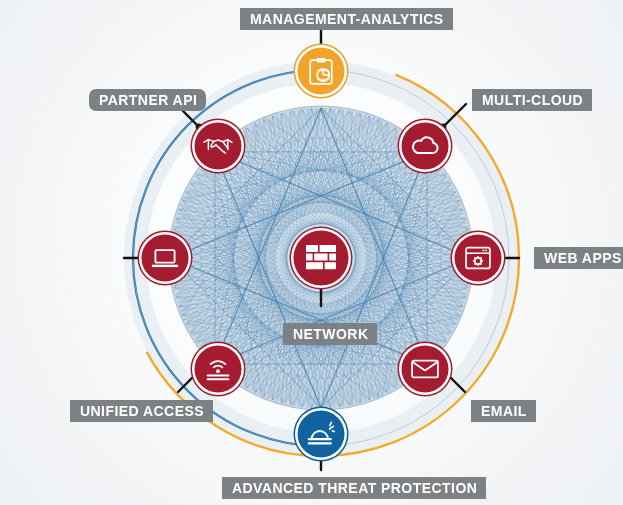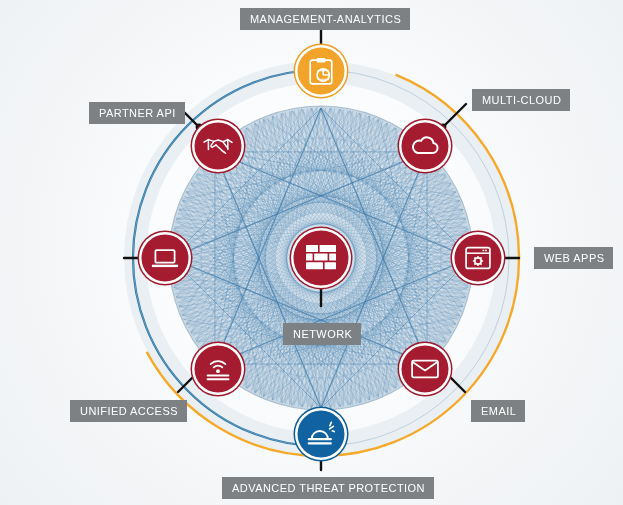--- a/index.html
+++ b/index.html
@@ -25,23 +25,23 @@
     -webkit-mask-image:radial-gradient(circle at 50% 48%, rgba(0,0,0,.15) 0%, rgba(0,0,0,.5) 45%, rgba(0,0,0,.95) 78%, rgba(0,0,0,1) 100%);
             mask-image:radial-gradient(circle at 50% 48%, rgba(0,0,0,.15) 0%, rgba(0,0,0,.5) 45%, rgba(0,0,0,.95) 78%, rgba(0,0,0,1) 100%);
   }
   svg.layer{position:absolute;left:0;top:0;width:623px;height:505px;}
 
   
   .chip{
     position:absolute;
     background:#7e8184;
     color:#ffffff;
-    font-size:11px;
+    font-size:14px;
     letter-spacing:.45px;
-    font-weight:400;
+    font-weight:700;
     padding:5px 9px 5px 10px;
     white-space:nowrap;
     line-height:12px;
     box-shadow:0 0 0 0 rgba(0,0,0,0);
   }
 
   
   .node{
     position:absolute;
     border-radius:50%;
@@ -1042,21 +1042,21 @@
     <span>
       <svg width="30" height="20" viewBox="0 0 30 20" fill="none" stroke="#ffffff" stroke-width="1.5" stroke-linejoin="round" stroke-linecap="round">
         <path d="M1 6.2 L5.4 3.6 L11 5.4 L15.2 4 L20 5.8 L24.8 3.6 L29 6.4"></path>
         <path d="M5.4 3.6 L5.4 13.6 M24.8 3.6 L24.8 13.6"></path>
         <path d="M11 5.4 L8.2 9.1 c-.8 1.1 .5 2.5 1.7 1.8 L13 9"></path>
         <path d="M13 9 l3.4 3.2 M15.6 11.2 l3.2 3 M18 13.6 l2.6 2.4 M20.6 15.6 l1.9 1.7"></path>
         <path d="M20 5.8 L24.8 12.4"></path>
       </svg>
     </span>
   </div>
-  <div class="chip" style="left:89px;top:102px;">
+  <div class="chip" style="left:89px;top:89px;border-radius:7px;">
     <span>PARTNER API</span>
   </div>
 
   <div class="node red" style="left:399px;top:120px;width:52px;height:52px;">
     <span>
       <svg width="30" height="20" viewBox="0 0 30 20" fill="none" stroke="#ffffff" stroke-width="2">
         <path d="M7.6 17 h15.2 a5.1 5.1 0 0 0 .6-10.1 a6.6 6.6 0 0 0-12.3-2.1 A5.2 5.2 0 0 0 7.6 17 Z"></path>
       </svg>
     </span>
   </div>

